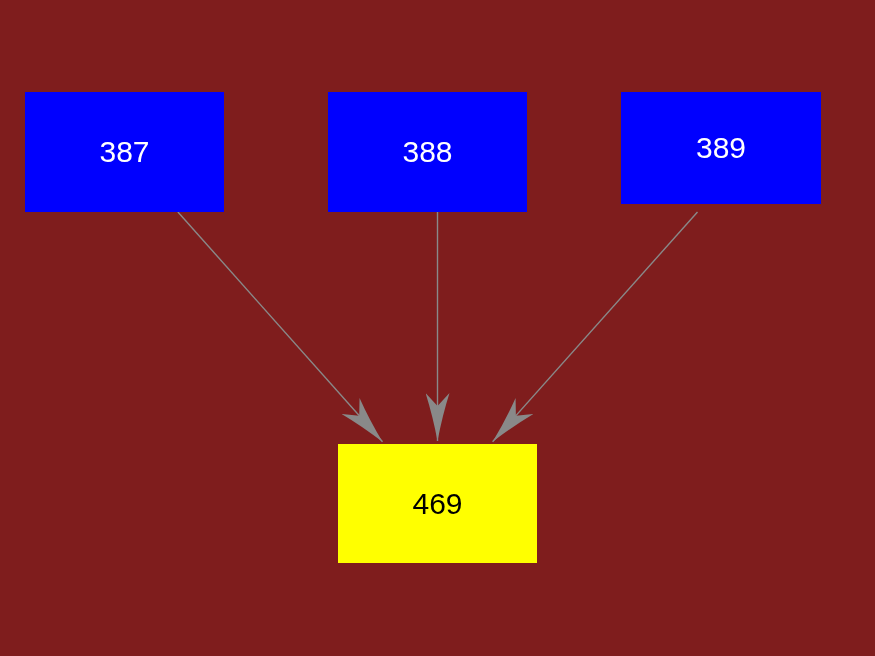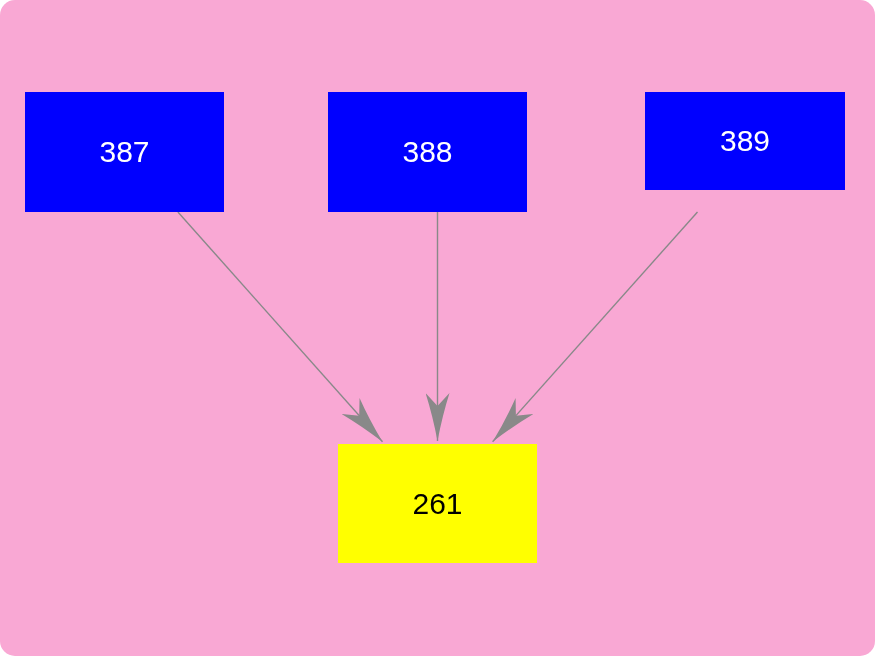--- a/index.html
+++ b/index.html
@@ -5,23 +5,22 @@
   html, body {
     margin: 0;
     padding: 0;
     background: #ffffff;
     font-family: "Liberation Sans", sans-serif;
   }
   .canvas {
     position: relative;
     width: 875px;
     height: 656px;
-    background: #f9a8d4;
+    background: #7f1d1d;
     overflow: hidden;
-    border-radius: 15px;
   }
   .edges-layer {
     position: absolute;
     left: 0;
     top: 0;
     width: 875px;
     height: 656px;
     pointer-events: none;
   }
   .node {
@@ -55,20 +54,20 @@
         <line x1="697.5" y1="212.0" x2="492.6" y2="441.8" stroke="#898989" stroke-width="1.4" marker-end="url(#arrowhead)"></line>
       </g>
   </svg>
   <div id="nodes-layer">
       <div class="node" style="left: 25px; top: 92px; width: 199px; height: 120px; background: rgb(0, 0, 255); color: rgb(255, 255, 255);">
         <span class="node-label">387</span>
       </div>
       <div class="node" style="left: 328px; top: 92px; width: 199px; height: 120px; background: rgb(0, 0, 255); color: rgb(255, 255, 255);">
         <span class="node-label">388</span>
       </div>
-      <div class="node" style="left: 645px; top: 92px; width: 200px; height: 98px; background: rgb(0, 0, 255); color: rgb(255, 255, 255);">
+      <div class="node" style="left: 621px; top: 92px; width: 200px; height: 112px; background: rgb(0, 0, 255); color: rgb(255, 255, 255);">
         <span class="node-label">389</span>
       </div>
       <div class="node" style="left: 338px; top: 444px; width: 199px; height: 119px; background: rgb(255, 255, 0); color: rgb(0, 0, 0);">
-        <span class="node-label">261</span>
+        <span class="node-label">469</span>
       </div>
     </div>
 </div>
 
 </body></html>

